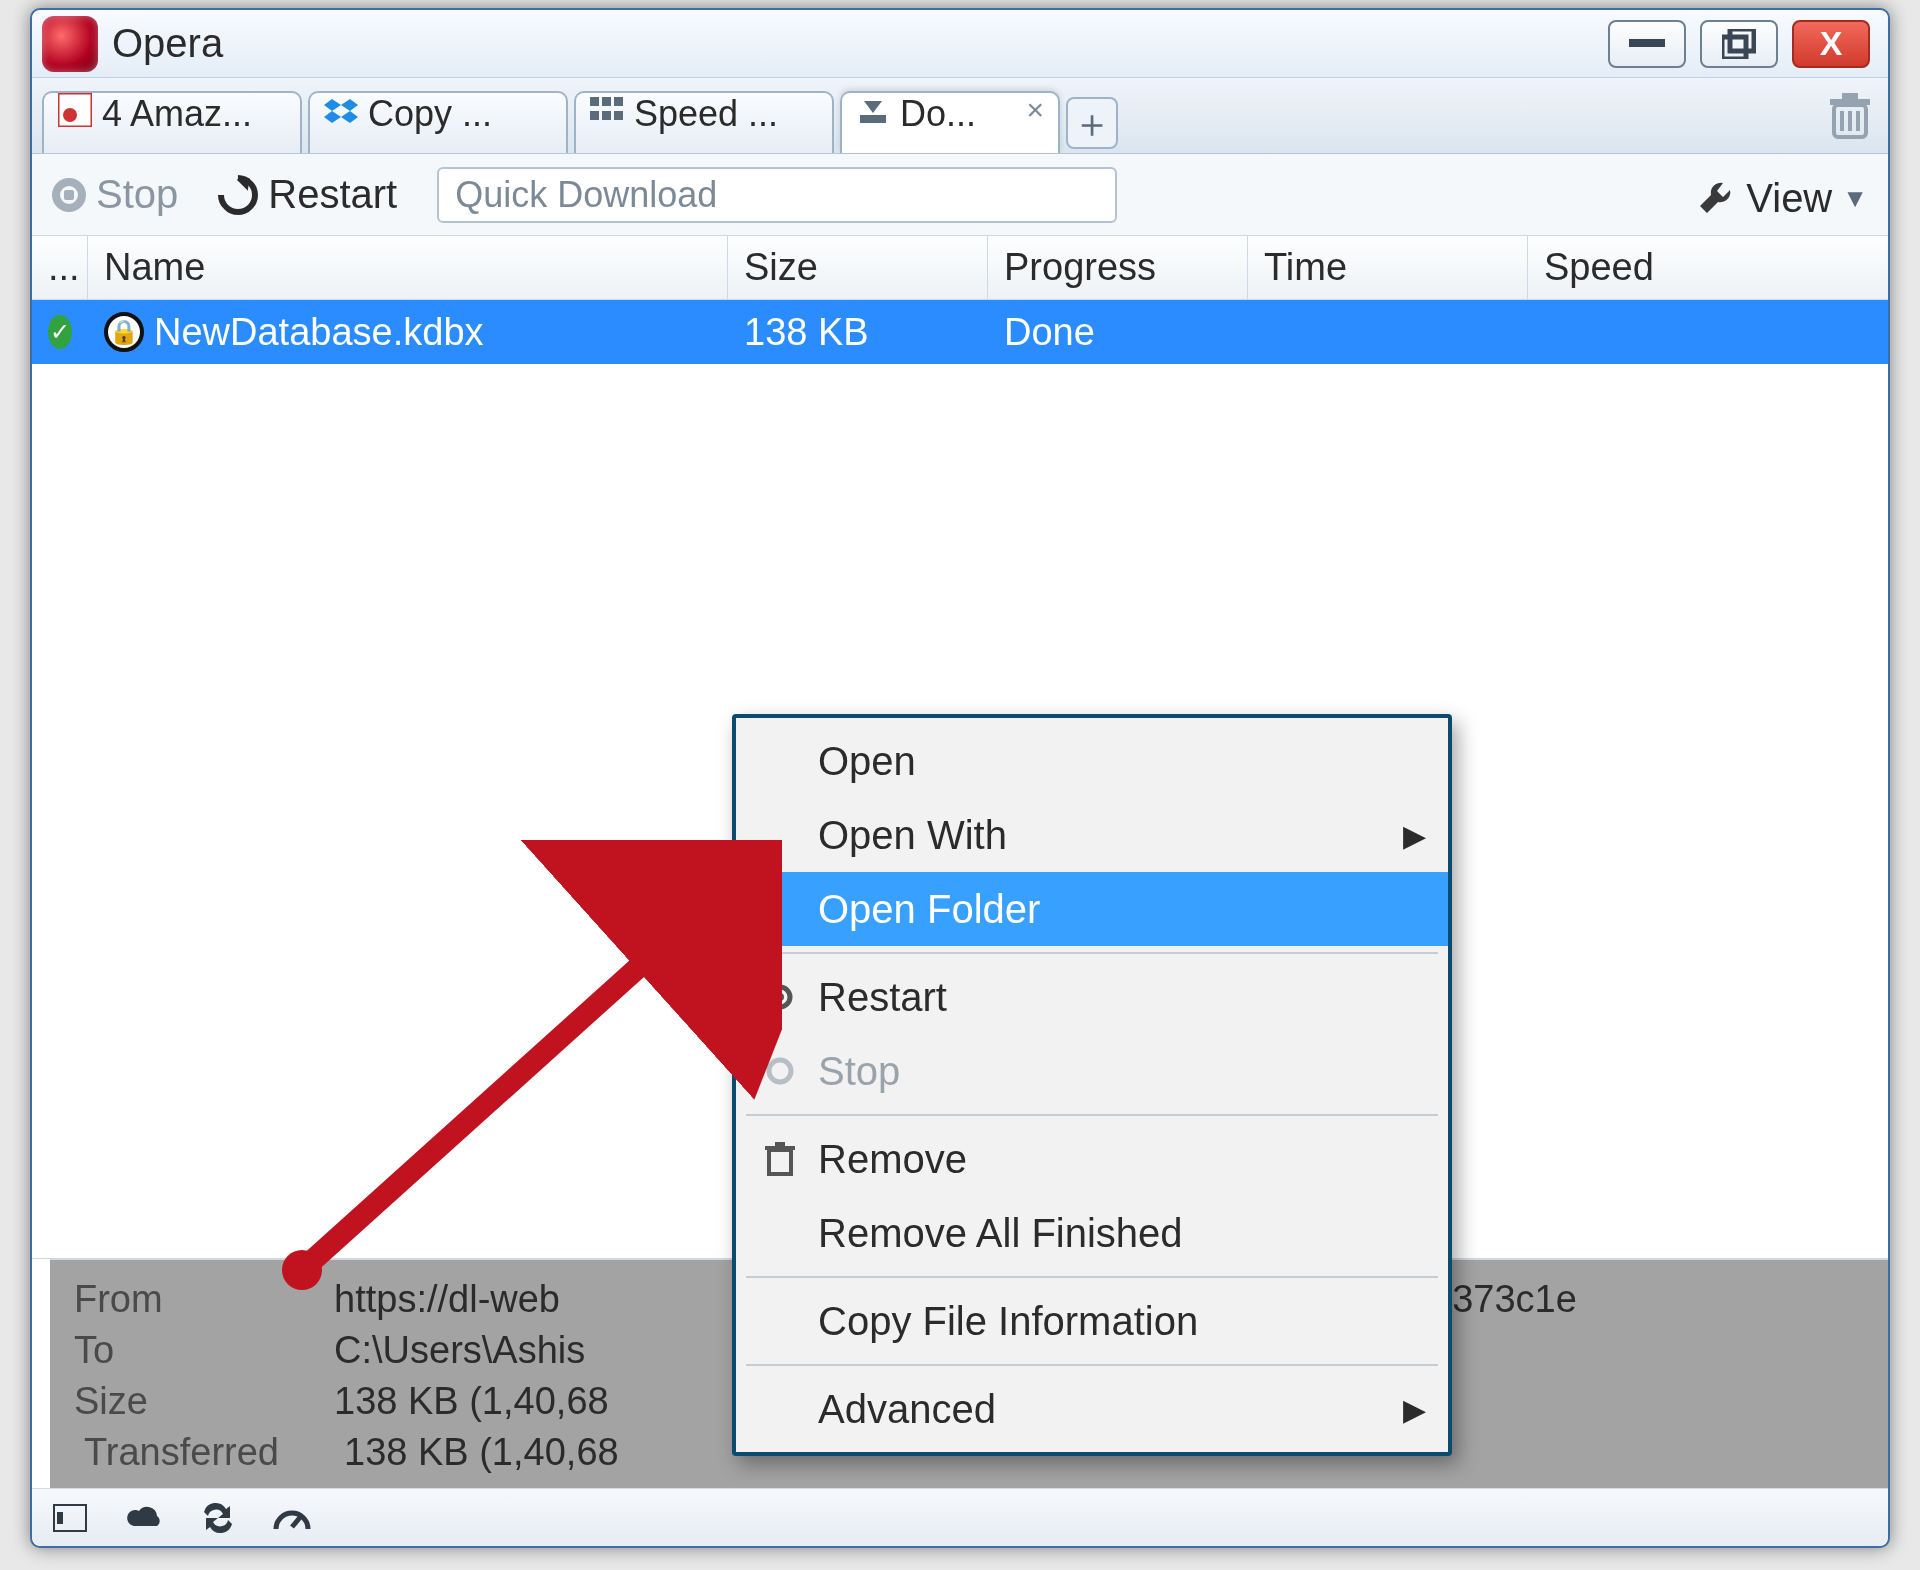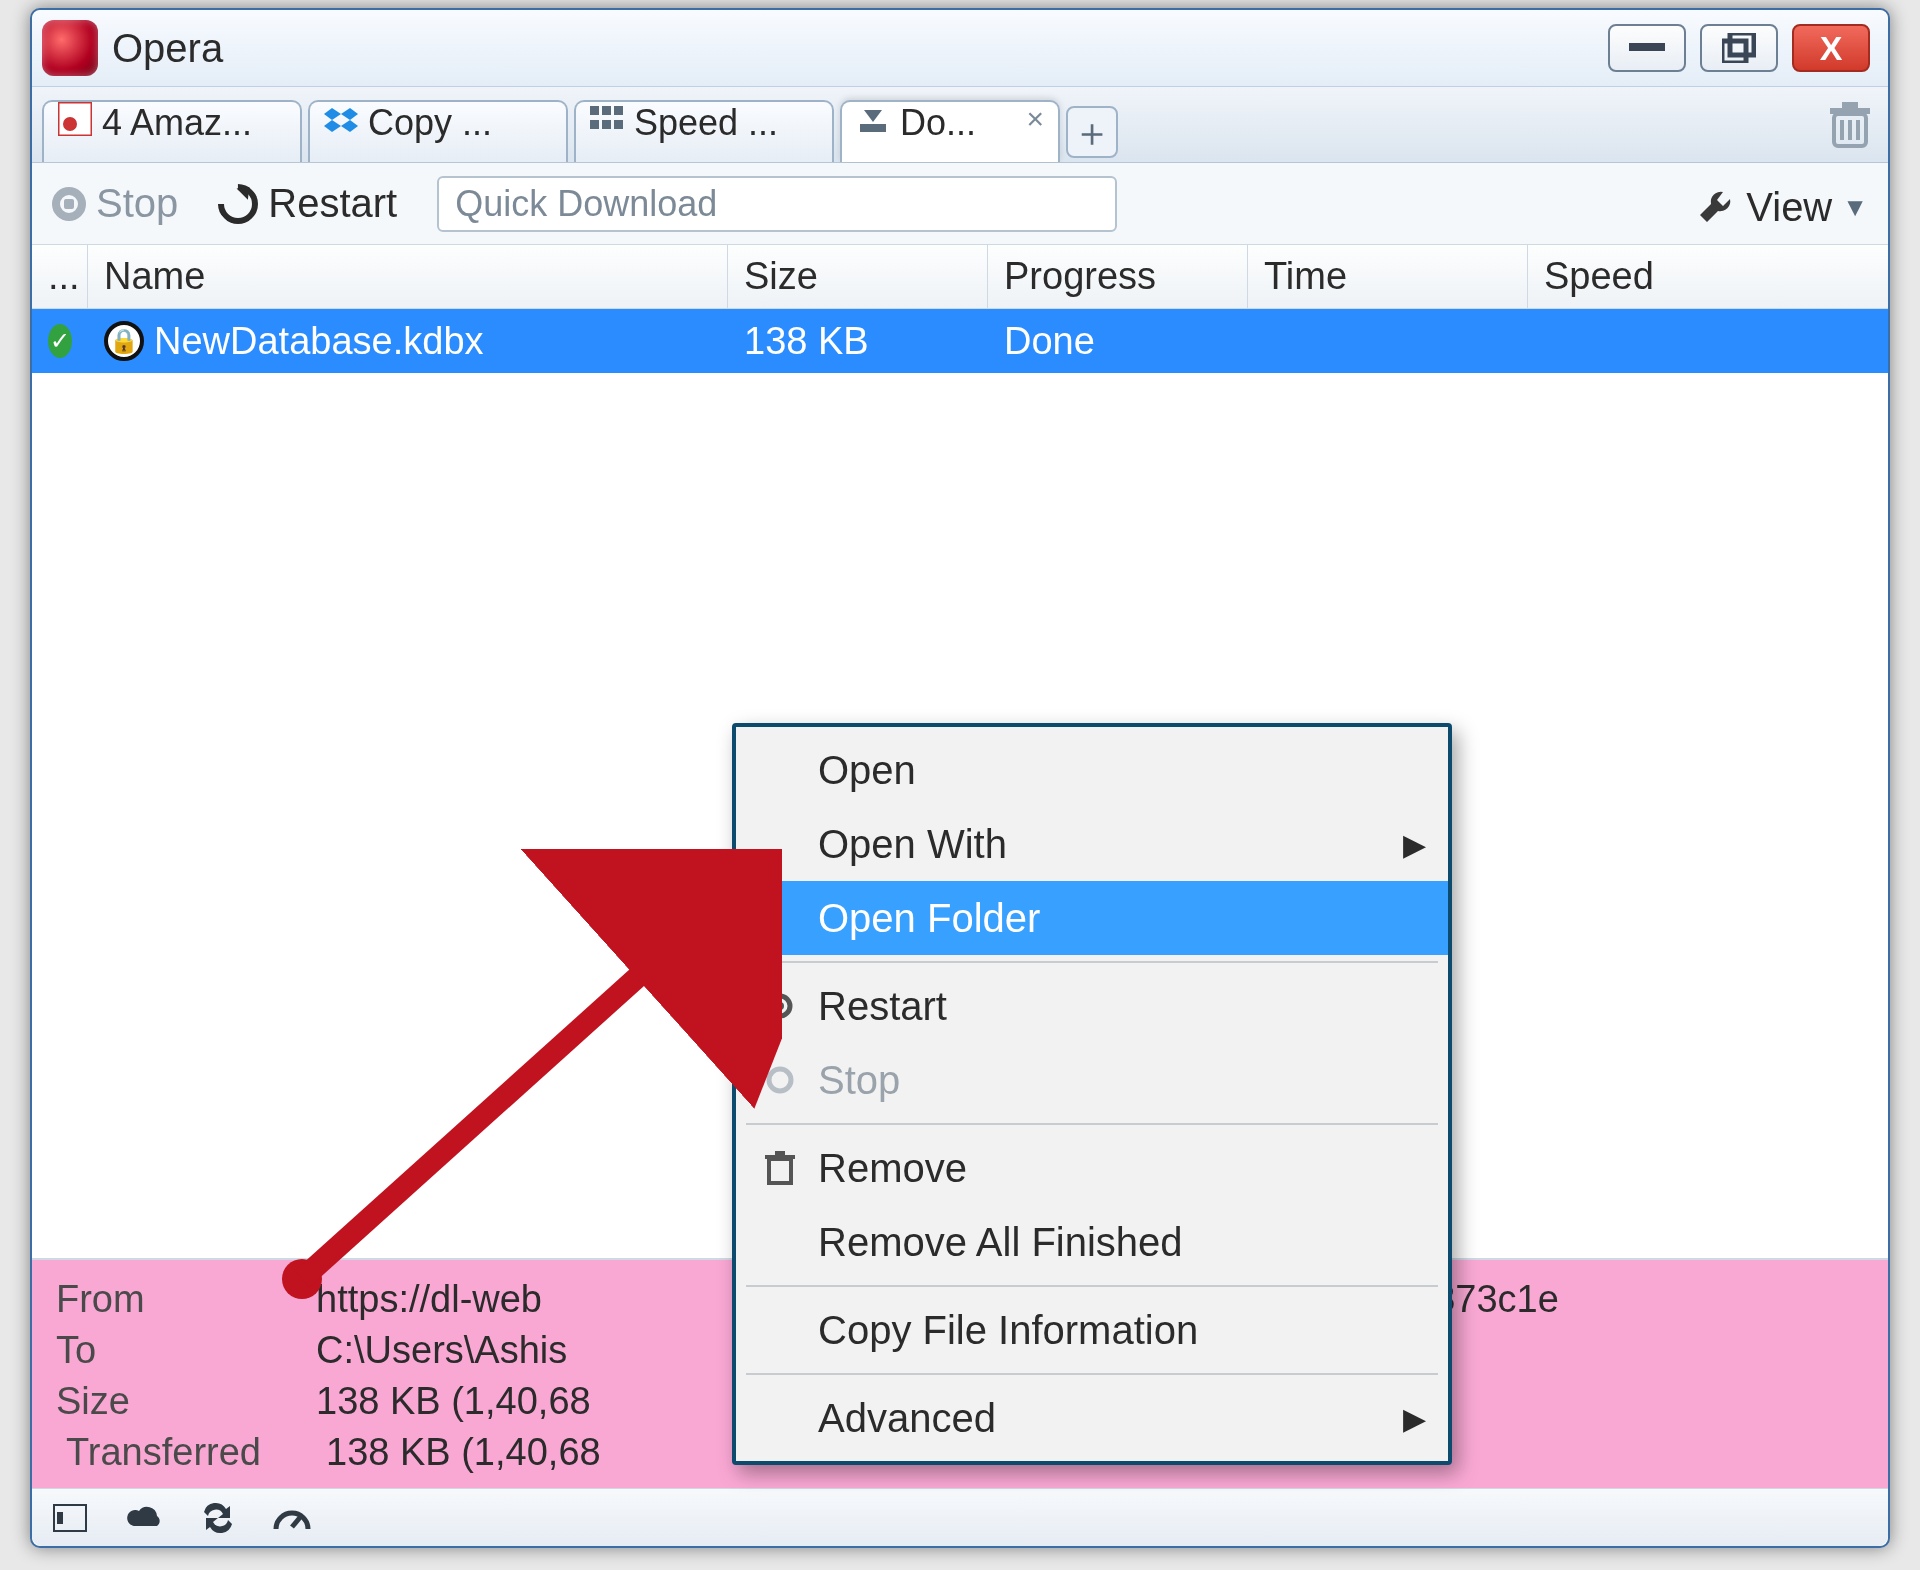--- a/index.html
+++ b/index.html
@@ -7,21 +7,21 @@
 
   .window {
     position: absolute; left: 30px; top: 8px; width: 1860px; height: 1540px;
     background: #fff; border: 2px solid #3c6ea5; border-radius: 10px;
     box-shadow: 0 0 18px rgba(0,0,0,.45);
     display: flex; flex-direction: column;
   }
 
   
   .titlebar {
-    height: 77px; display: flex; align-items: center;
+    height: 68px; display: flex; align-items: center;
     background: linear-gradient(#f8fbff,#e4edf7); border-bottom: 1px solid #bcd0e6;
     border-radius: 10px 10px 0 0; padding-left: 10px;
   }
   .titlebar .app-icon {
     width: 56px; height: 56px; border-radius: 12px;
     background: radial-gradient(circle at 35% 35%, #ff6b6b 0%, #b00020 60%, #6a0013 100%);
     box-shadow: inset 0 0 8px rgba(255,255,255,.4);
     margin-right: 14px;
   }
   .titlebar .app-name { font-size: 40px; color: #2b2b2b; }
@@ -105,22 +105,23 @@
   .status-chk {
     width:34px; height:34px; border-radius:50%; background:#32a240;
     display:flex; align-items:center; justify-content:center; color:#fff; font-size:24px;
   }
   .lock-chip{
     width:40px;height:40px;border-radius:50%;background:#fff;border:4px solid #111;display:flex;align-items:center;justify-content:center;color:#111;font-size:24px;
   }
 
   
   .details {
-    background:#f9a8d4; border-top:1px solid #cfd9e4;
+    background:#a3a3a3; border-top:1px solid #cfd9e4;
     padding: 14px 0 0 0;
+    margin-left: 18px;
   }
   .details .line { display:flex; font-size:38px; color:#3a3a3a; padding:4px 24px; }
   .details .label { width:260px; color:#4a4a4a; }
   .details .value { flex:1; white-space:nowrap; overflow:hidden; text-overflow:clip; color:#2b2b2b; }
 
   
   .statusbar {
     height:58px; background:linear-gradient(#f7f9fc,#e6ecf3);
     display:flex; align-items:center; gap:34px; padding:0 18px;
     border-top:1px solid #cfd9e4; border-radius:0 0 10px 10px;

